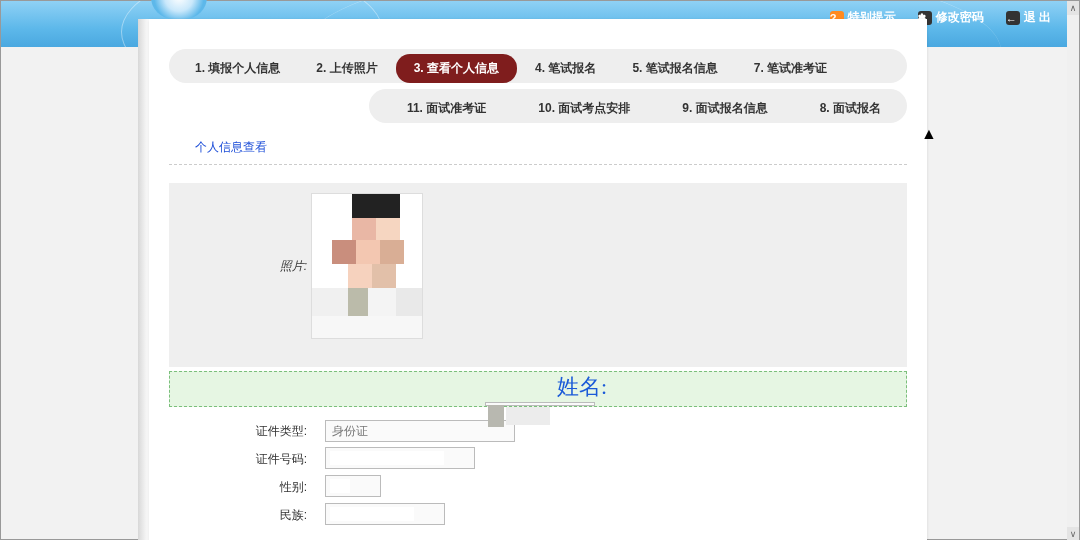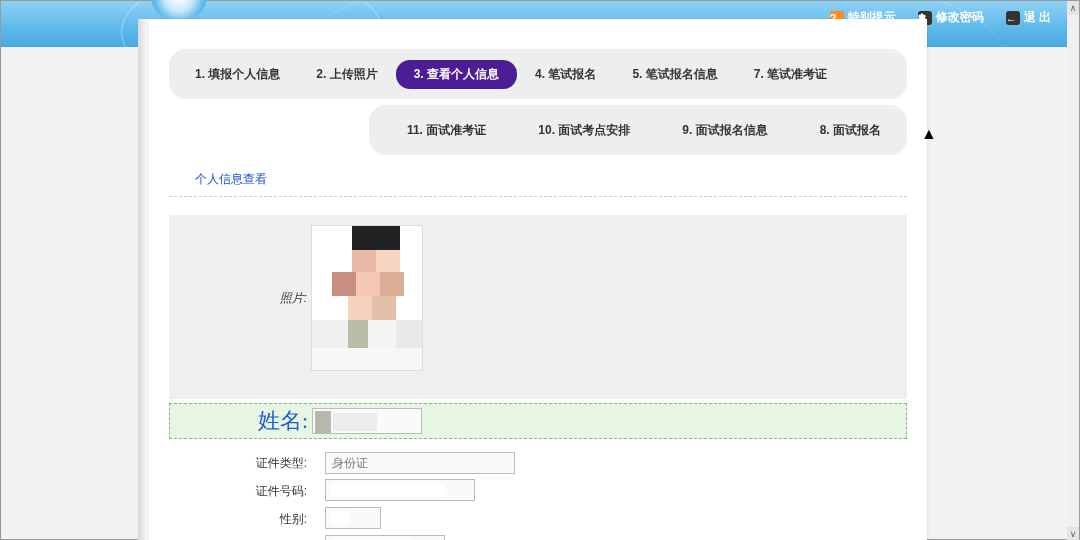--- a/index.html
+++ b/index.html
@@ -63,32 +63,32 @@
   top: 18px; left: 148px;
   width: 778px; height: 522px;
   background: #fff;
   box-shadow: 0 1px 3px rgba(0,0,0,0.12);
   overflow: hidden;
 }
 .steps-wrap {
   margin: 30px 20px 0 20px;
 }
 .steps-row1, .steps-row2 {
-  display: flex; align-items: center;
-  height: 50px;
+  display: flex; align-items: flex-end;
+  height: 34px;
   border-radius: 17px;
 }
 .steps-row1 { background: #eeeeee; justify-content: flex-start; padding: 0 8px; gap: 0; }
 .steps-row2 { background: #eeeeee; justify-content: flex-end; padding: 0 8px; margin-top: 6px; margin-left:200px; gap: 16px; }
 .step {
   font-size: 12px; color: #333; font-weight: bold;
   padding: 6px 18px; white-space: nowrap;
 }
 .step.active {
-  background: #4c1d95; color: #fff; border-radius: 14px;
+  background: #7f1d1d; color: #fff; border-radius: 14px;
 }
 .section-title {
   font-size: 12px; font-weight: normal; color: #1d4ed8;
   margin: 16px 0 8px 46px;
 }
 .hr-dashed {
   border: none; border-top: 1px dashed #ccc;
   margin: 0 20px;
 }
 .form-area {
@@ -131,21 +131,21 @@
 .p8{left:60px;top:70px;width:24px;height:24px;background:#e2c0a9;}
 .p9{left:0;top:94px;width:36px;height:28px;background:#f0f0f0;}
 .p10{left:36px;top:94px;width:20px;height:28px;background:#bba;}
 .p11{left:56px;top:94px;width:28px;height:28px;background:#f4f4f4;}
 .p12{left:84px;top:94px;width:28px;height:28px;background:#e9e9e9;}
 .p13{left:0;top:122px;width:112px;height:24px;background:#f7f7f7;}
 .name-row {
   margin: 4px 20px 10px 20px;
   border: 1px dashed #7bbf7b;
   background: #e6f6e3;
-  display:flex; align-items:center; height:36px;
+  display:flex; align-items:center; height:36px;flex-direction:column;
 }
 .name-label {
   width: 138px; text-align: right;
   color: #1a5ad8; font-family: "SimSun", serif; font-size: 22px;
 }
 .name-val {
   margin-left:4px; width:110px; height:26px; border:1px solid #bbb;
   background:#fafafa; display:flex; align-items:center;
   position:relative;
 }

